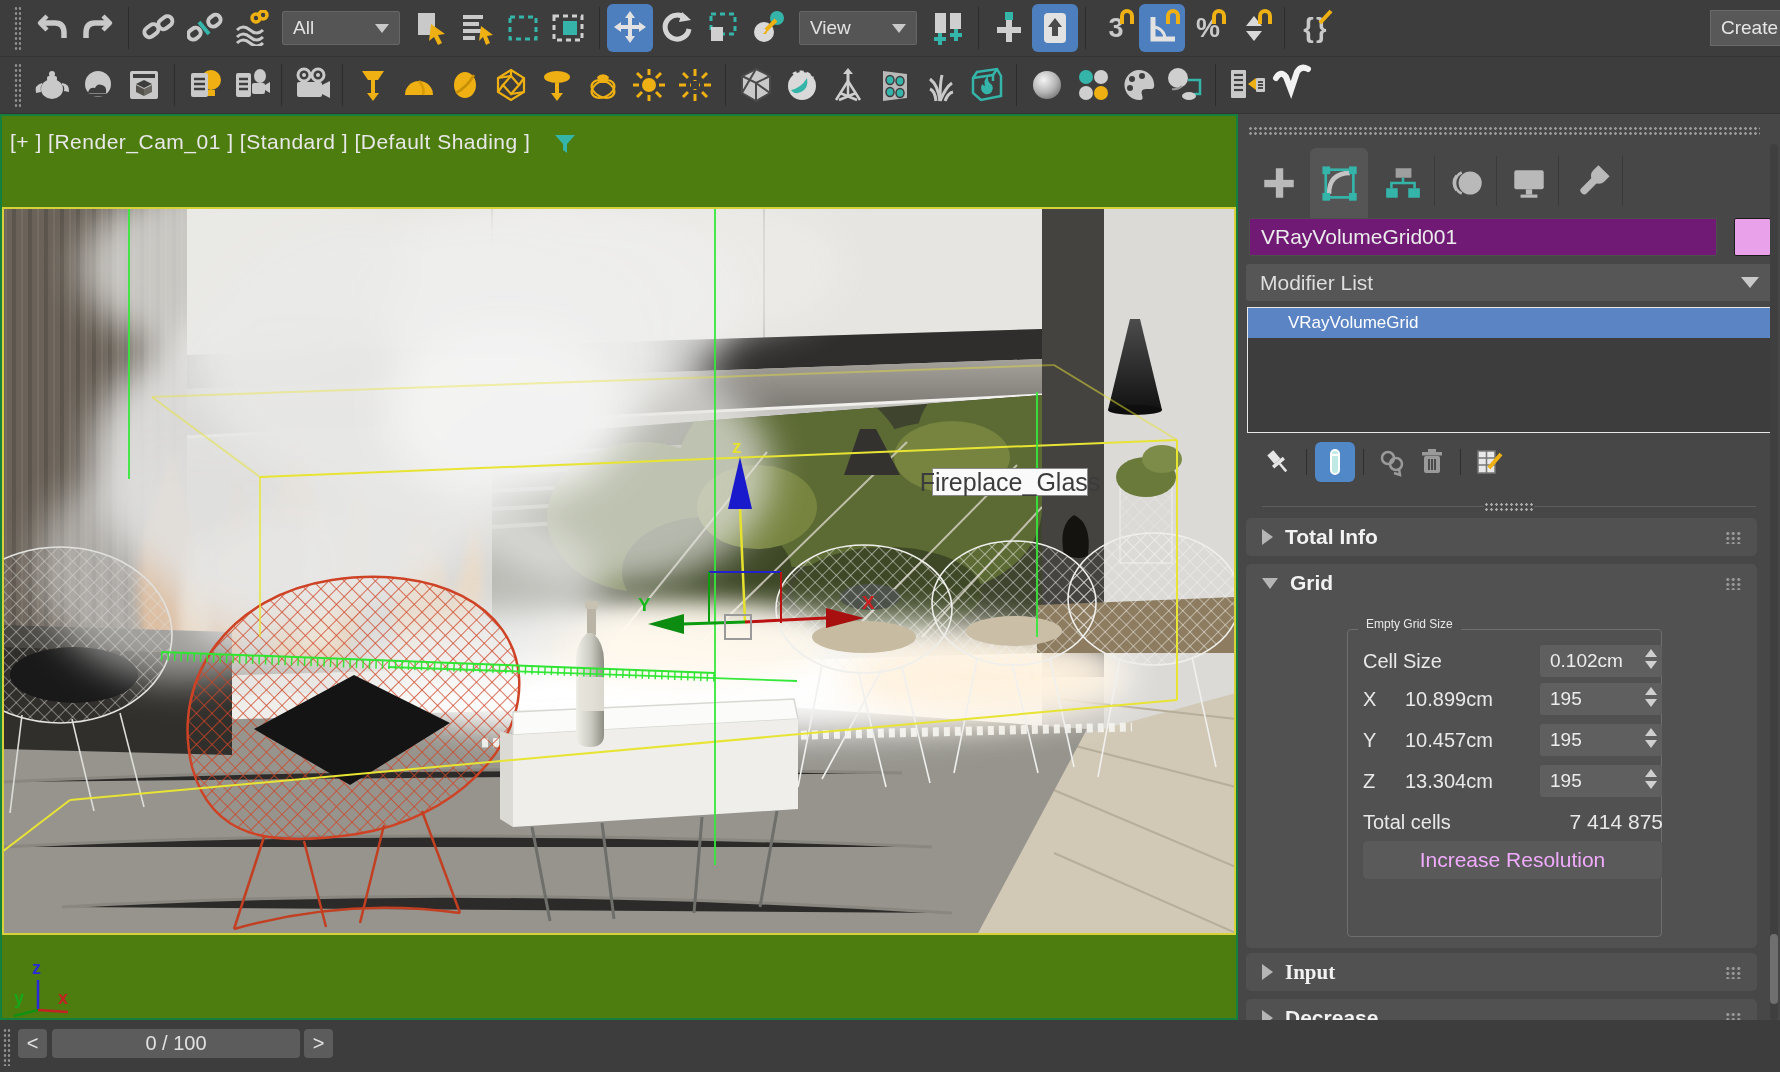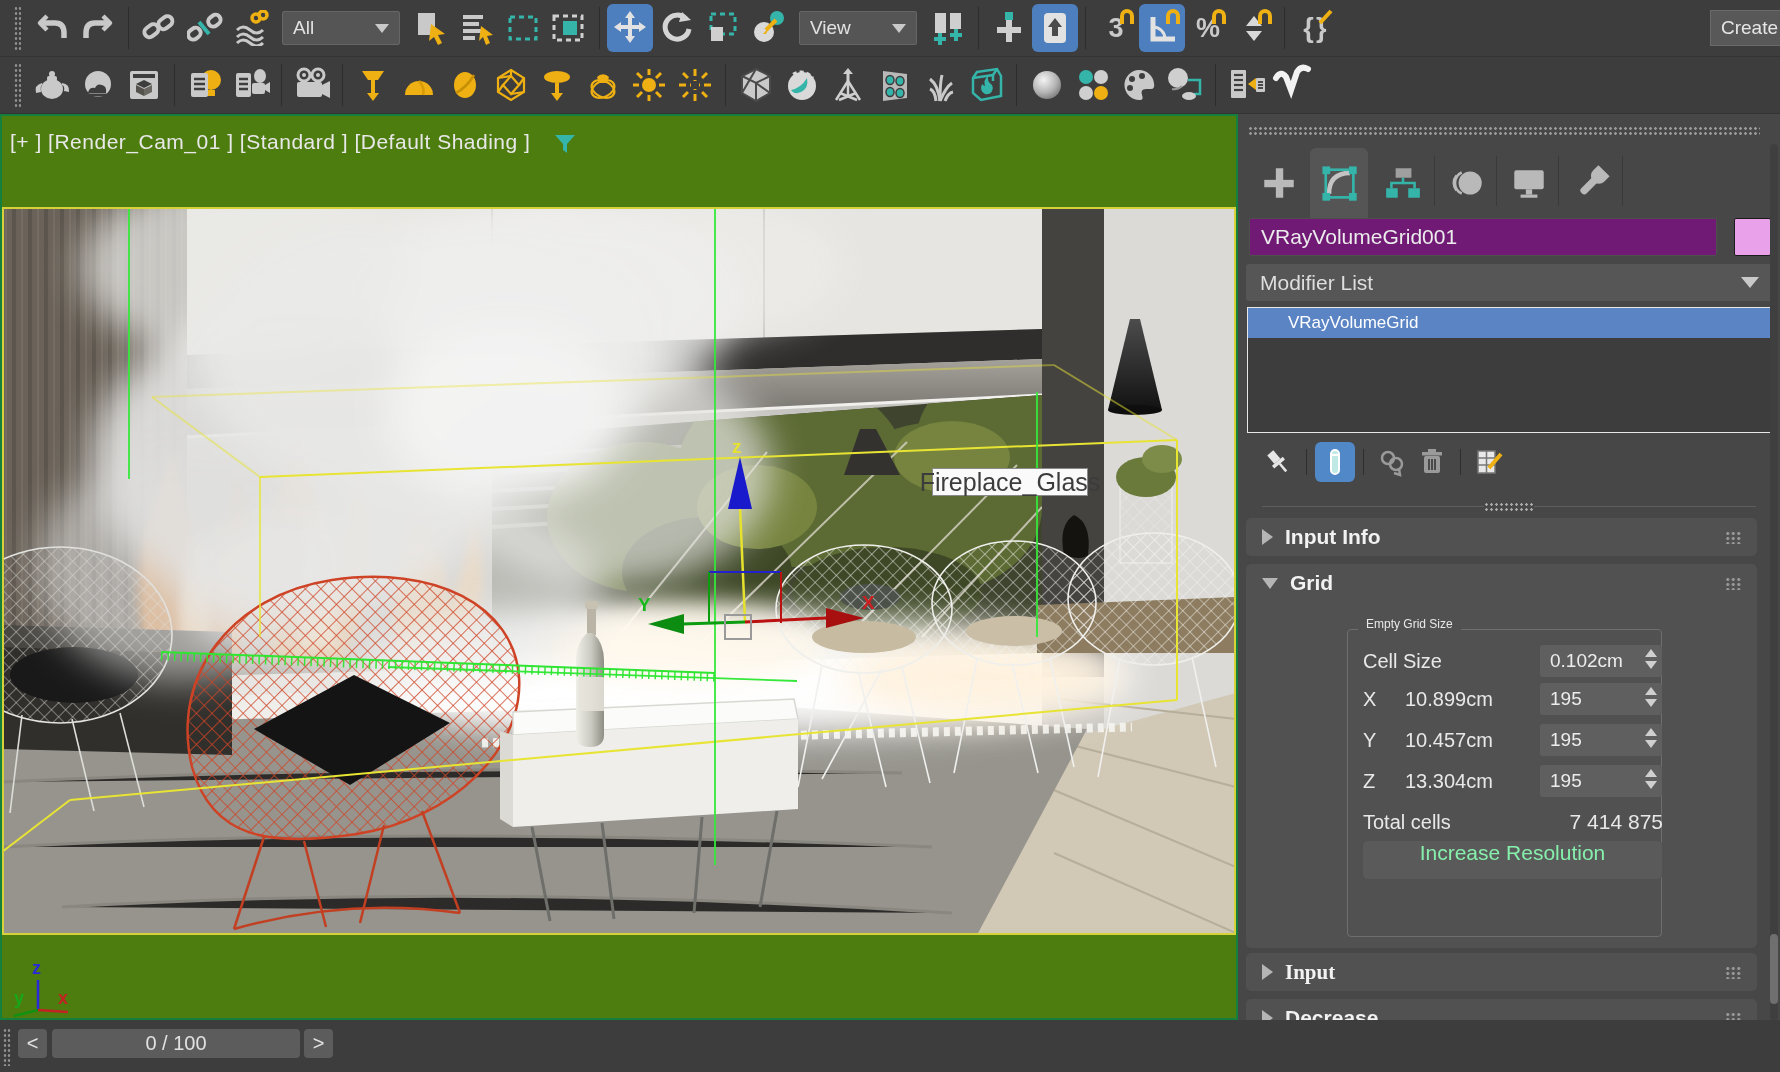--- a/index.html
+++ b/index.html
@@ -84,21 +84,21 @@
     font-size:12px; color:#e8e8e8; }
 
   .prow { position:absolute; left:117px; width:300px; height:32px; display:flex; align-items:center; font-size:20px; color:#e8e8e8; }
   .spin { position:absolute; left:294px; width:122px; height:32px; background:#5f5f5f; border-radius:3px;
     display:flex; align-items:center; padding-left:10px; font-size:19px; color:#ececec; }
   .spin .arrows { position:absolute; right:5px; top:4px; display:flex; flex-direction:column; gap:4px; }
   .spin .up { width:0; height:0; border-left:6px solid transparent; border-right:6px solid transparent; border-bottom:8px solid #cfcfcf; }
   .spin .dn { width:0; height:0; border-left:6px solid transparent; border-right:6px solid transparent; border-top:8px solid #cfcfcf; }
 
   .pbtn { position:absolute; left:116px; width:301px; height:40px; background:#5a5a5a; border:1px solid #515151;
-    border-radius:6px; display:flex; align-items:flex-start; justify-content:center; font-size:21px; color:#86efac; }
+    border-radius:6px; display:flex; align-items:center; justify-content:center; font-size:21px; color:#f0abfc; }
 
   .vscroll { position:absolute; right:2px; top:30px; width:8px; height:876px; background:#3f3f3f; border-radius:4px; }
   .vscroll .thumb { position:absolute; top:790px; left:0; width:8px; height:70px; background:#6f6f6f; border-radius:4px; }
 
   
   .bottombar { position:relative; height:52px; background:#3d3d3d; }
   .grip-b { position:absolute; left:3px; top:8px; width:8px; height:38px;
     background:radial-gradient(circle, #8f8f8f 1px, transparent 1.6px); background-size:4px 5px; }
   .tl-btn { position:absolute; top:9px; height:29px; background:#5c5c5c; border-radius:4px;
     display:flex; align-items:center; justify-content:center; font-size:20px; color:#e2e2e2; }
@@ -972,21 +972,21 @@
           </div>
       </div>
 
       <div class="divider">
           <span class="dots"></span>
         </div>
 
       <div class="rollout" style="top:404px; height:38px;">
         <div class="ro-head">
           <span class="arr-r"></span>
-          <span class="ro-title">Input Info</span>
+          <span class="ro-title">Total Info</span>
           <span class="ro-grip"></span>
         </div>
       </div>
 
       <div class="rollout" style="top:450px; height:384px;">
         <div class="ro-head">
           <span class="arr-d"></span>
           <span class="ro-title">Grid</span>
           <span class="ro-grip"></span>
         </div>

